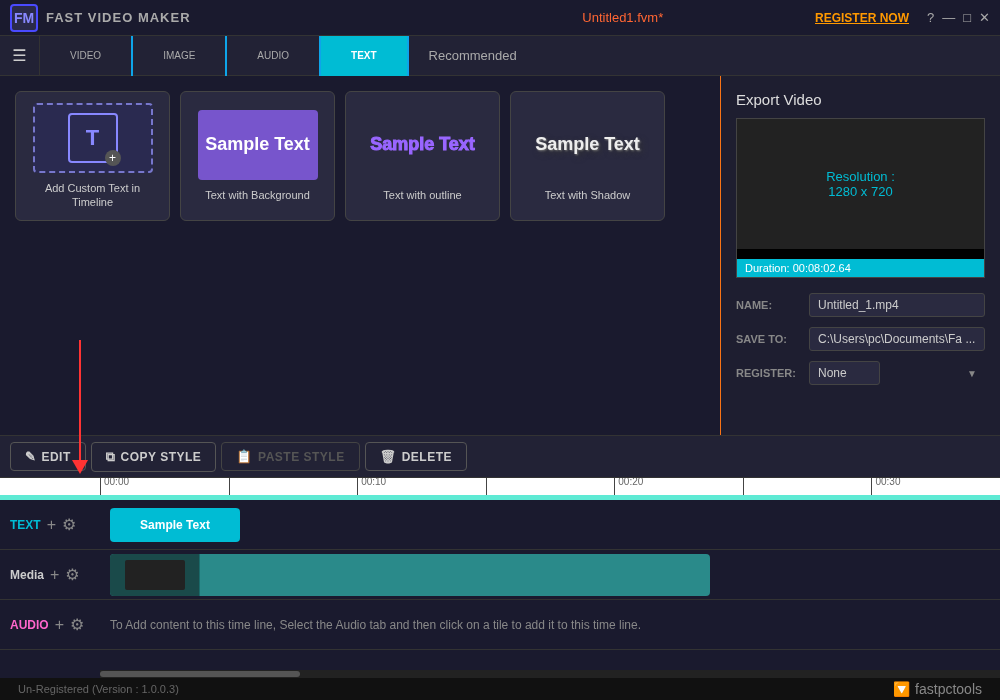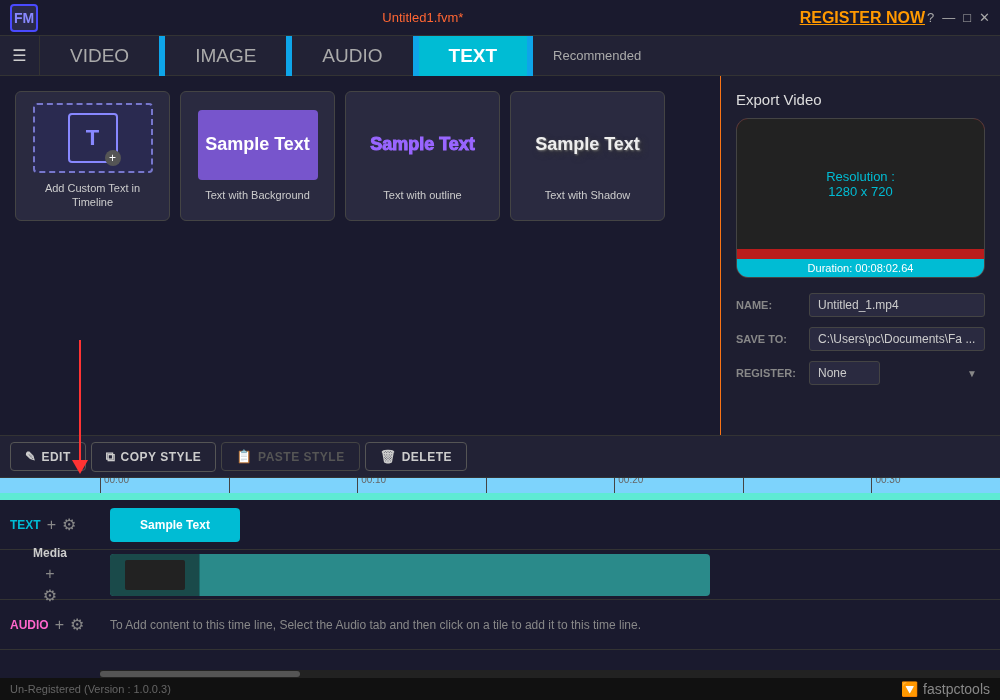--- a/index.html
+++ b/index.html
@@ -54,25 +54,25 @@
       gap: 8px;
       align-items: center;
     }
     #window-controls span {
       font-size: 13px;
       color: #aaa;
       cursor: pointer;
     }
     #register-btn {
       color: #ff9900;
-      font-size: 16px;
+      font-size: 12px;
       font-weight: bold;
       text-decoration: underline;
       cursor: pointer;
-      margin-right: 2px;
+      margin-right: 18px;
     }
 
     
     #nav-tabs {
       background: #222235;
       height: 40px;
       display: flex;
       align-items: center;
       border-bottom: 1px solid #333;
     }
@@ -84,24 +84,24 @@
       justify-content: center;
       cursor: pointer;
       border-right: 1px solid #333;
     }
     .nav-tab {
       padding: 0 30px;
       height: 40px;
       display: flex;
       align-items: center;
       justify-content: center;
-      font-size: 19px;
+      font-size: 10px;
       color: #aaa;
       cursor: pointer;
-      border-right: 6px solid #0ea5e9;
+      border-right: 2px solid #0ea5e9;
     }
     .nav-tab.active {
       background: #00bcd4;
       color: #fff;
       font-weight: bold;
     }
     .nav-tab-recommended {
       padding: 0 20px;
       color: #aaa;
       font-size: 13px;
@@ -231,23 +231,23 @@
       padding: 15px;
     }
     #export-title {
       font-size: 15px;
       color: #ddd;
       margin-bottom: 10px;
     }
     #export-preview {
       width: 100%;
       height: 160px;
-      background: #b91c1c;
+      background: #000000;
       border: 1px solid #444;
-      border-radius: 12px;
+      border-radius: 0;
       position: relative;
       overflow: hidden;
       margin-bottom: 15px;
     }
     #export-preview-inner {
       width: 100%;
       height: 130px;
       background: #222;
       display: flex;
       align-items: center;
@@ -258,21 +258,21 @@
     #resolution-text {
       color: #00bcd4;
       font-size: 13px;
       text-align: center;
     }
     #duration-bar {
       background: #00bcd4;
       color: #fff;
       font-size: 11px;
       padding: 3px 8px;
-      text-align: center;
+      text-align: left;
       width: 100%;
       position: absolute;
       bottom: 0;
     }
 
     .export-row {
       display: flex;
       align-items: center;
       margin-bottom: 10px;
       gap: 8px;
@@ -373,22 +373,22 @@
     .toolbar-btn.disabled {
       color: #555;
       border-color: #444;
       cursor: default;
     }
     .toolbar-icon {
       font-size: 13px;
     }
     #timeline-ruler {
       height: 22px;
-      background: #7dd3fc;
-      border-bottom: 7px solid #5eead4;
+      background: #ffffff;
+      border-bottom: 5px solid #5eead4;
       display: flex;
       align-items: flex-end;
       padding-left: 56px;
       position: relative;
       overflow: hidden;
     }
     .ruler-marks {
       display: flex;
       width: calc(100% - 100px);
       position: absolute;
@@ -420,21 +420,21 @@
       width: 100px;
       padding: 0 10px;
       display: flex;
       align-items: center;
       gap: 6px;
       font-size: 12px;
       font-weight: bold;
       flex-shrink: 0;
     }
     .track-label.text-track { color: #00bcd4; }
-    .track-label.media-track { color: #ccc; flex-direction: column; }
+    .track-label.media-track { color: #ccc; }
     .track-label.audio-track { color: #ff66cc; }
 
     .track-add-btn {
       background: none;
       border: none;
       color: #888;
       font-size: 16px;
       cursor: pointer;
       line-height: 1;
     }
@@ -538,37 +538,38 @@
     
     #status-bar {
       position: absolute;
       bottom: 0;
       left: 0;
       right: 0;
       height: 22px;
       background: #111;
       display: flex;
       align-items: center;
-      padding: 0 10px;
+      padding: 0 18px;
       font-size: 11px;
       color: #666;
       justify-content: space-between;
     }
     #fastpc-logo {
       font-size: 14px;
       color: #888;
     }
   </style>
 </head>
 <body>
 
 <div id="title-bar">
   <div id="app-logo">
     <span>FM</span>
   </div>
+  <span id="app-title">FAST VIDEO MAKER</span>
   <span id="file-name">Untitled1.fvm*</span>
   <span id="register-btn">REGISTER NOW</span>
   <div id="window-controls">
     <span>?</span>
     <span>—</span>
     <span>□</span>
     <span>✕</span>
   </div>
 </div>
 

